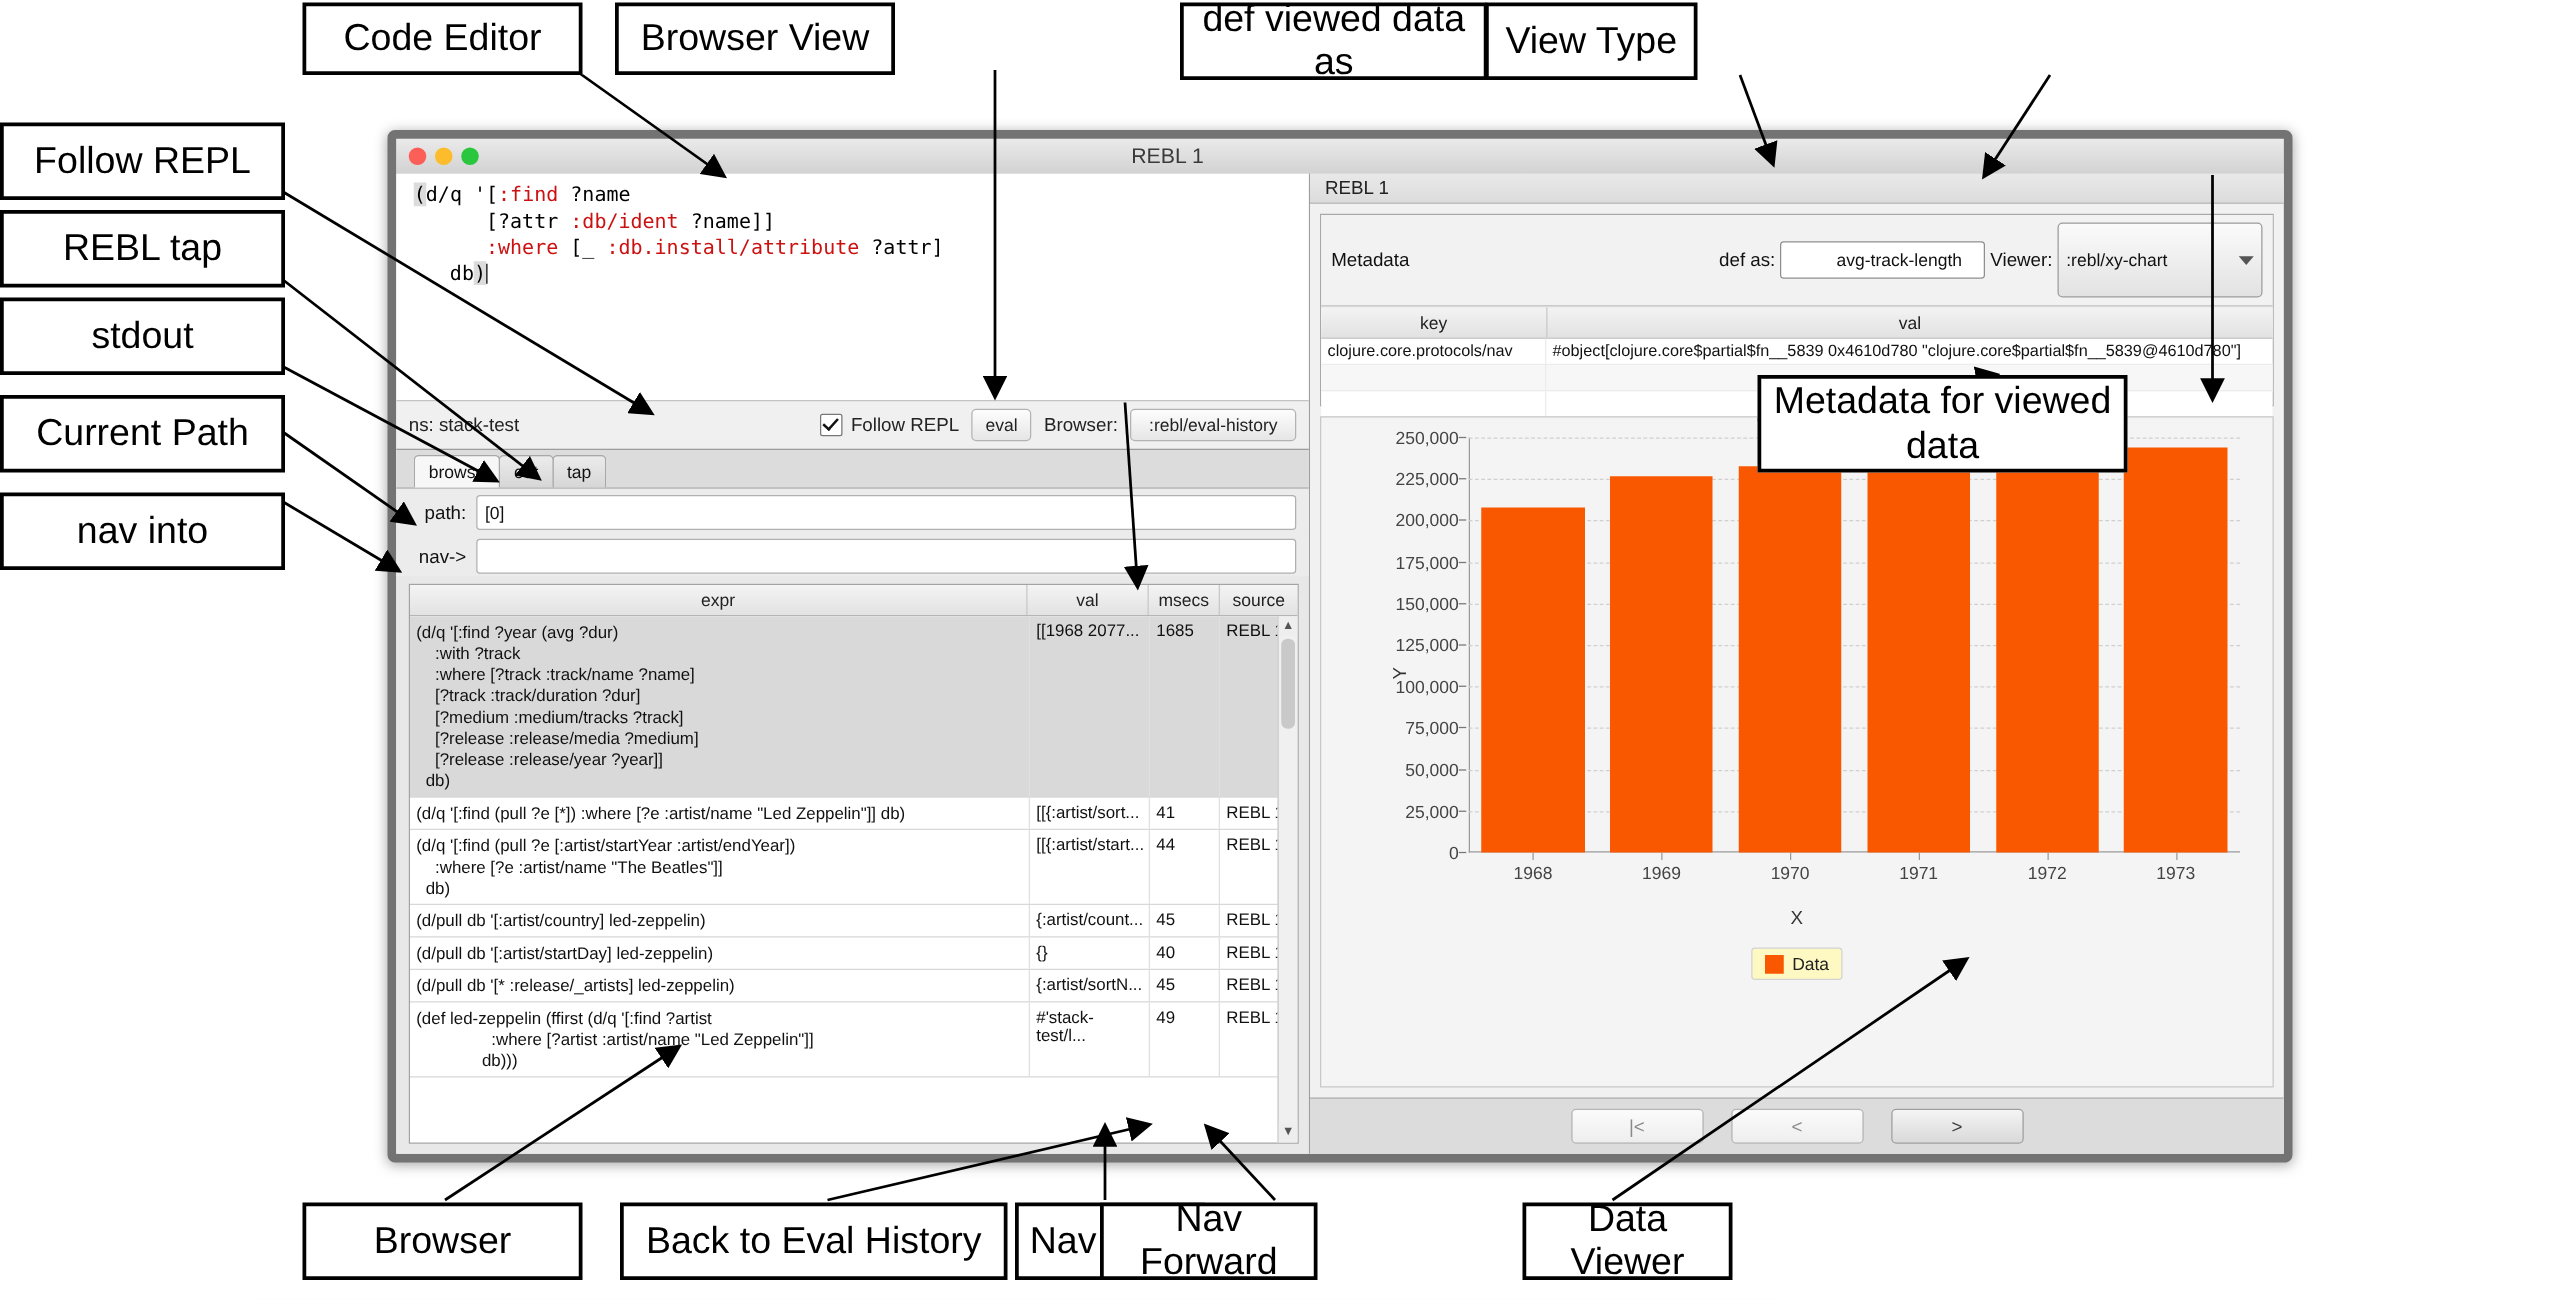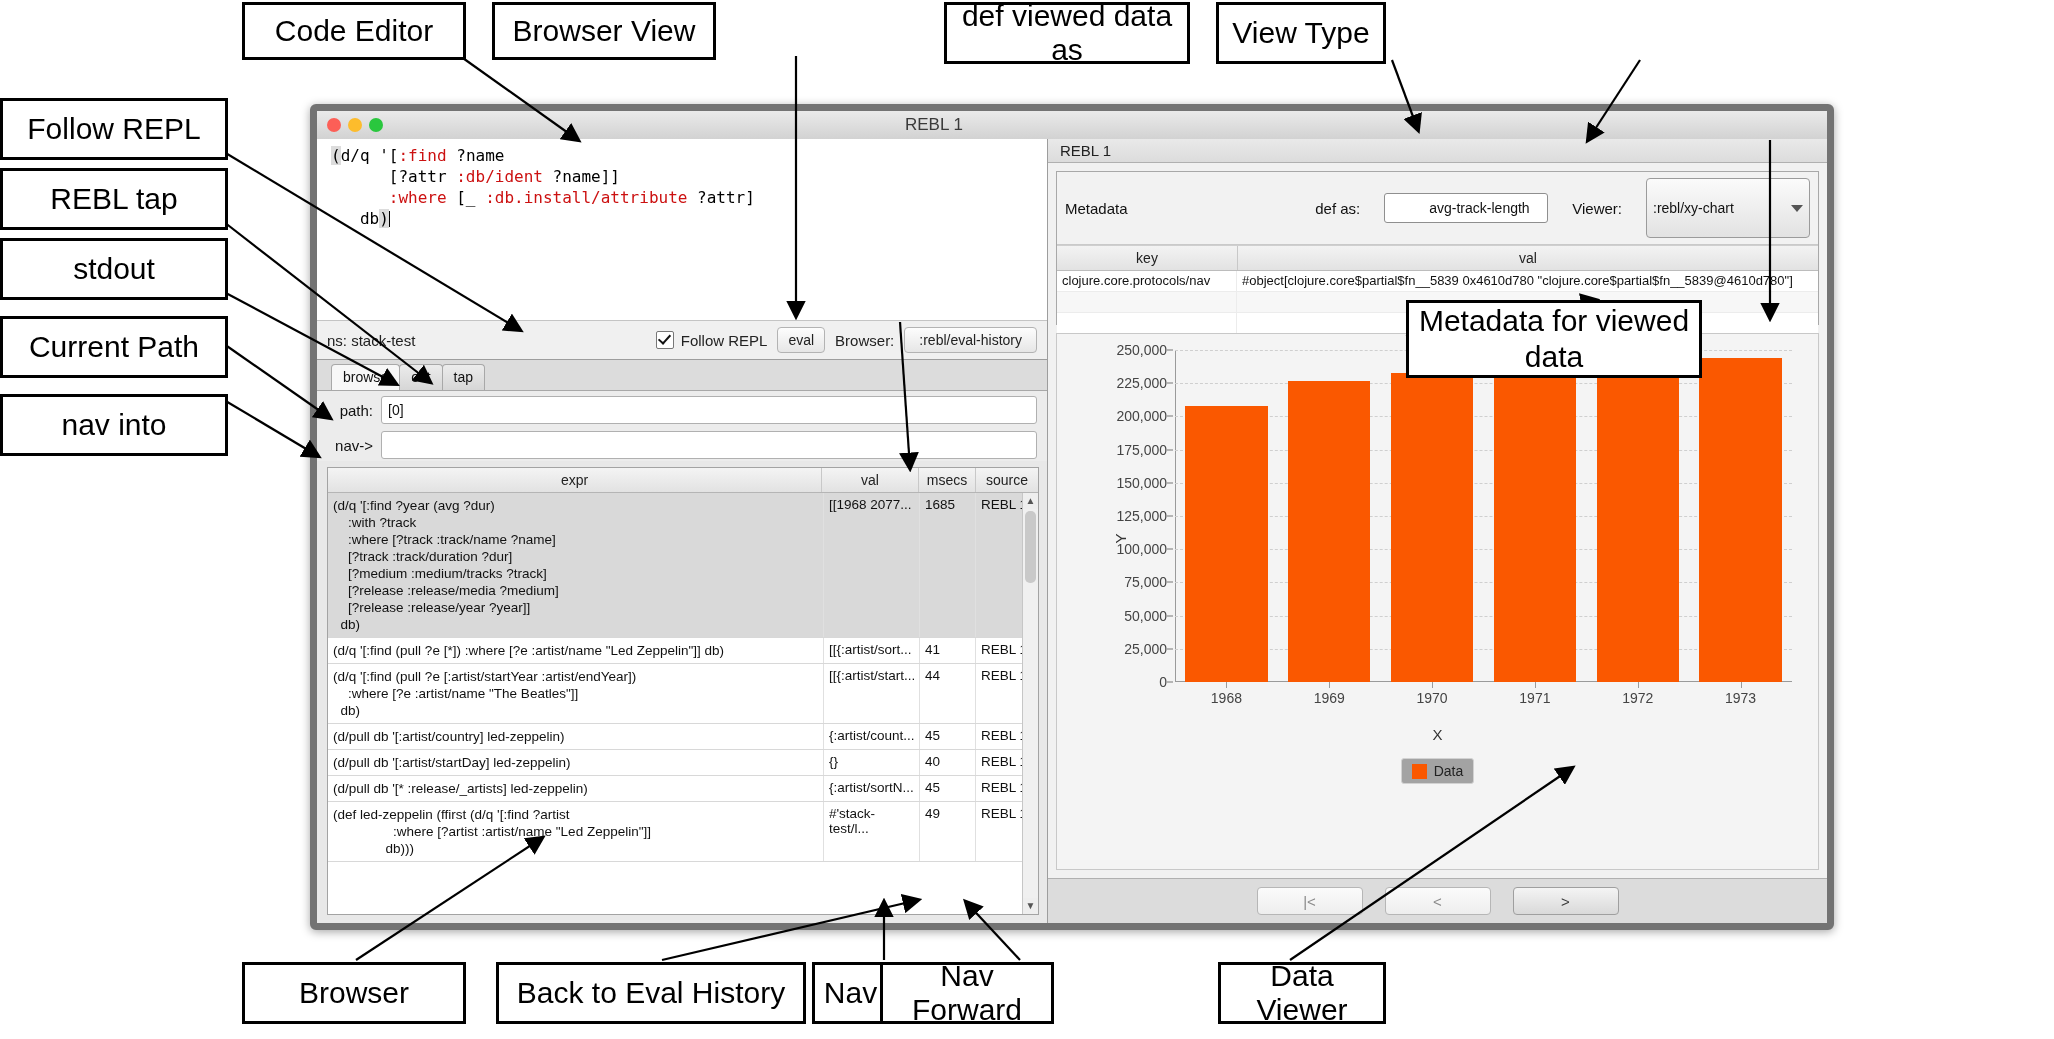--- a/index.html
+++ b/index.html
@@ -91,21 +91,21 @@
             color:#555;text-align:center;line-height:16px;background:#eee;}
 
   
   #right-pane{flex:1;background:#f1f1f1;display:flex;flex-direction:column;}
   #rebl-title{height:24px;background:linear-gradient(#e9e9e9,#dcdcdc);
               border-bottom:1px solid #b0b0b0;font-size:15px;color:#222;
               padding:3px 0 0 12px;box-sizing:border-box;}
 
   #meta-box{margin:8px 8px 0 8px;border:1px solid #a8a8a8;background:#fafafa;
             display:flex;flex-direction:column;height:152px;}
-  #meta-bar{display:flex;align-items:center;gap:24px;padding:6px 8px;
+  #meta-bar{display:flex;align-items:center;gap:4px;padding:6px 8px;
             font-size:15px;color:#111;background:#f2f2f2;
             border-bottom:1px solid #cacaca;}
   #meta-bar .spacer{flex:1;}
   .textinput{background:#fff;border:1px solid #8f8f8f;border-radius:3px;
              height:24px;padding:2px 6px;font-size:14px;color:#111;
              display:flex;align-items:center;overflow:hidden;}
   .combo{background:linear-gradient(#fbfbfb,#e2e2e2);border:1px solid #9b9b9b;
          border-radius:4px;height:26px;width:150px;padding:16px 6px;font-size:14px;
          color:#111;display:flex;align-items:center;justify-content:space-between;}
   .combo .caret-d{width:0;height:0;border-left:6px solid transparent;
@@ -143,21 +143,21 @@
   .xlab{position:absolute;top:100%;margin-top:8px;transform:translateX(-50%);
         font-size:14px;color:#444;}
   .xtick{position:absolute;top:100%;width:1px;height:6px;background:#9a9a9a;}
   #ytitle{position:absolute;left:58px;top:196px;font-size:15px;color:#333;
           transform:rotate(-90deg);}
   #xtitle{position:absolute;left:0;right:0;top:392px;text-align:center;
           font-size:15px;color:#333;}
   #legend{position:absolute;left:0;right:0;top:424px;display:flex;
           justify-content:center;}
   #legend .lg{display:flex;align-items:center;gap:7px;border:1px solid #d2d2d2;
-              border-radius:3px;padding:4px 10px;background:#a3a3a3;font-size:14px;color:#222;}
+              border-radius:3px;padding:4px 10px;background:#fef9c3;font-size:14px;color:#222;}
   #legend .sw{width:15px;height:15px;background:#fa5800;display:block;}
 
   
   #navbar{height:44px;background:#dcdcdc;border-top:1px solid #b0b0b0;
           display:flex;align-items:center;justify-content:center;gap:22px;}
   .navbtn{width:104px;height:26px;border:1px solid #b6b6b6;border-radius:4px;
           background:linear-gradient(#fbfbfb,#eeeeee);font-size:15px;color:#8a8a8a;
           display:flex;align-items:center;justify-content:center;}
   .navbtn.enabled{background:linear-gradient(#f4f4f4,#d9d9d9);border-color:#9f9f9f;color:#3a3a3a;}
 </style>
@@ -411,21 +411,21 @@
         <div class="navbtn">&lt;</div>
         <div class="navbtn enabled">&gt;</div>
       </div>
     </div>
   </div>
 </div>
 
 <div class="callout" style="left:242px;top:2px;width:218px;height:52px;">Code Editor</div>
 <div class="callout" style="left:492px;top:2px;width:218px;height:52px;">Browser View</div>
 <div class="callout" style="left:944px;top:2px;width:240px;height:56px;">def viewed data as</div>
-<div class="callout" style="left:1216px;top:2px;width:164px;height:56px;">View Type</div>
+<div class="callout" style="left:1188px;top:2px;width:164px;height:56px;">View Type</div>
 
 <div class="callout" style="left:0px;top:98px;width:222px;height:56px;">Follow REPL</div>
 <div class="callout" style="left:0px;top:168px;width:222px;height:56px;">REBL tap</div>
 <div class="callout" style="left:0px;top:238px;width:222px;height:56px;">stdout</div>
 <div class="callout" style="left:0px;top:316px;width:222px;height:56px;">Current Path</div>
 <div class="callout" style="left:0px;top:394px;width:222px;height:56px;">nav into</div>
 
 <div class="callout two" style="left:1406px;top:300px;width:290px;height:72px;">Metadata for viewed data</div>
 
 <div class="callout" style="left:242px;top:962px;width:218px;height:56px;">Browser</div>

